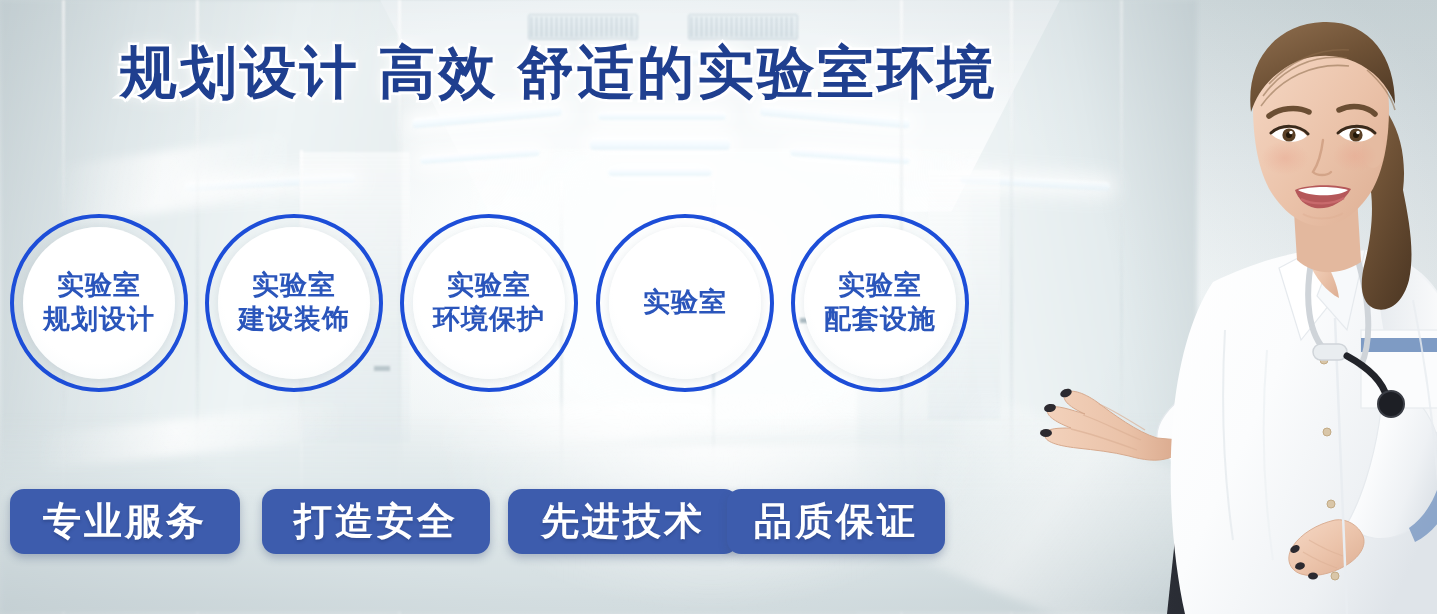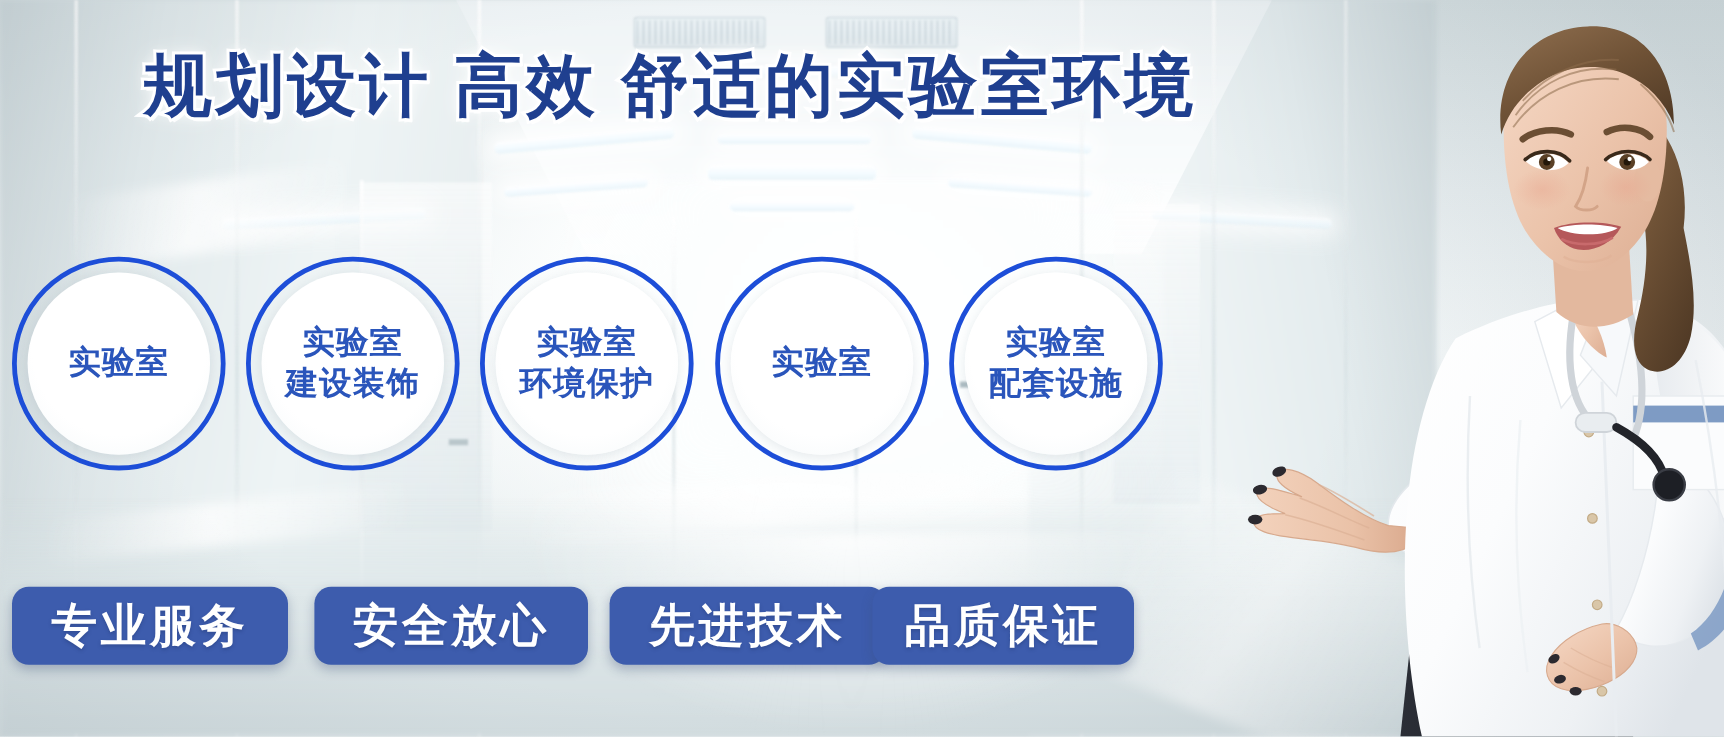--- a/index.html
+++ b/index.html
@@ -383,20 +383,21 @@
     </svg>
   </div>
 
   <div class="headline">规划设计 高效 舒适的实验室环境</div>
 
   <div class="circles">
 
     <div class="circle" style="left:10px;">
       <div class="circle-inner">
         <div class="circle-line">实验室</div>
+        <div class="circle-line">规划设计</div>
       </div>
     </div>
 
     <div class="circle" style="left:205px;">
       <div class="circle-inner">
         <div class="circle-line">实验室</div>
         <div class="circle-line">建设装饰</div>
       </div>
     </div>
 
@@ -420,21 +421,21 @@
       </div>
     </div>
 
   </div>
 
   <div class="pills">
     <div class="pill" style="left:0px;width:230px;">
       <span class="pill-label">专业服务</span>
     </div>
     <div class="pill" style="left:252px;width:228px;">
-      <span class="pill-label">安全放心</span>
+      <span class="pill-label">打造安全</span>
     </div>
     <div class="pill" style="left:498px;width:230px;">
       <span class="pill-label">先进技术</span>
     </div>
     <div class="pill" style="left:717px;width:218px;">
       <span class="pill-label">品质保证</span>
     </div>
   </div>
 
 </div>

